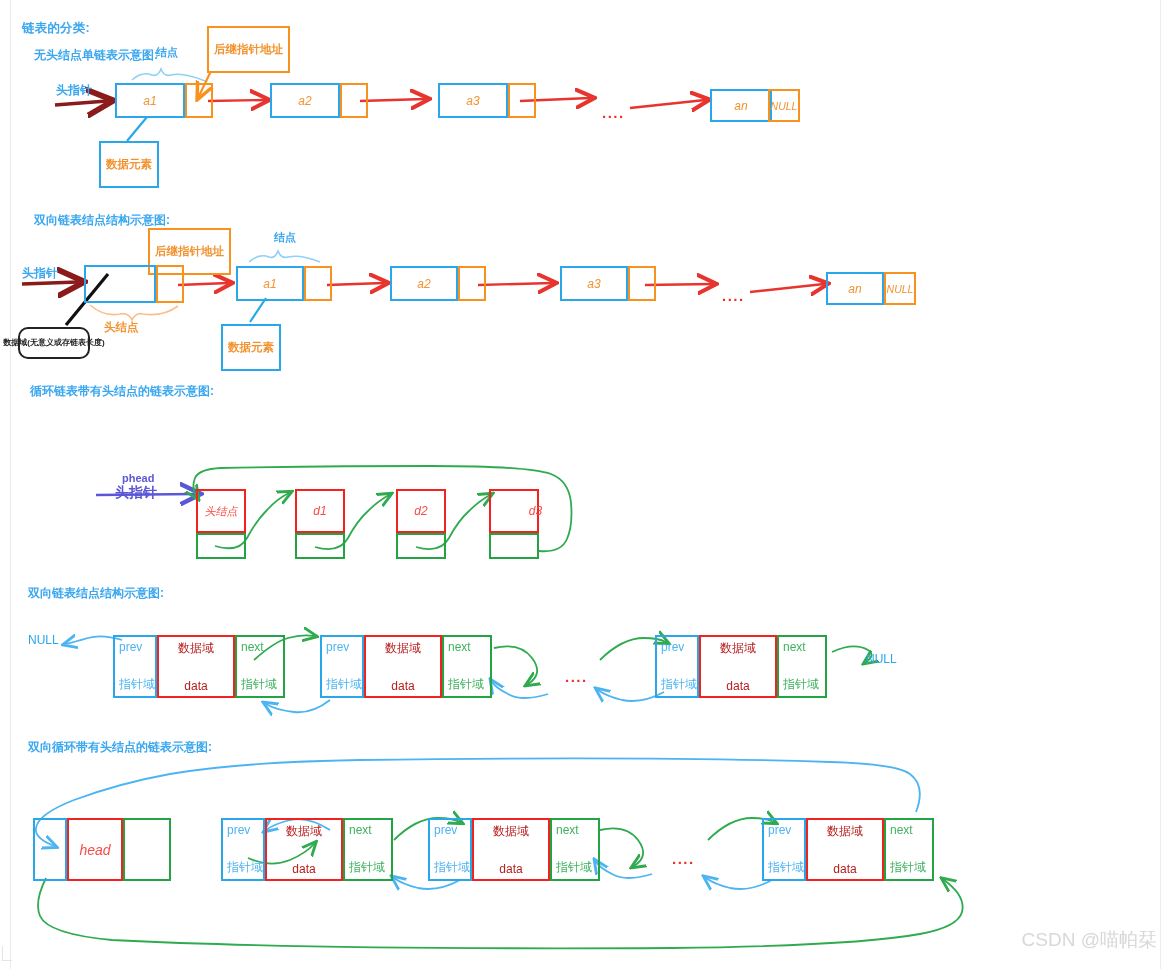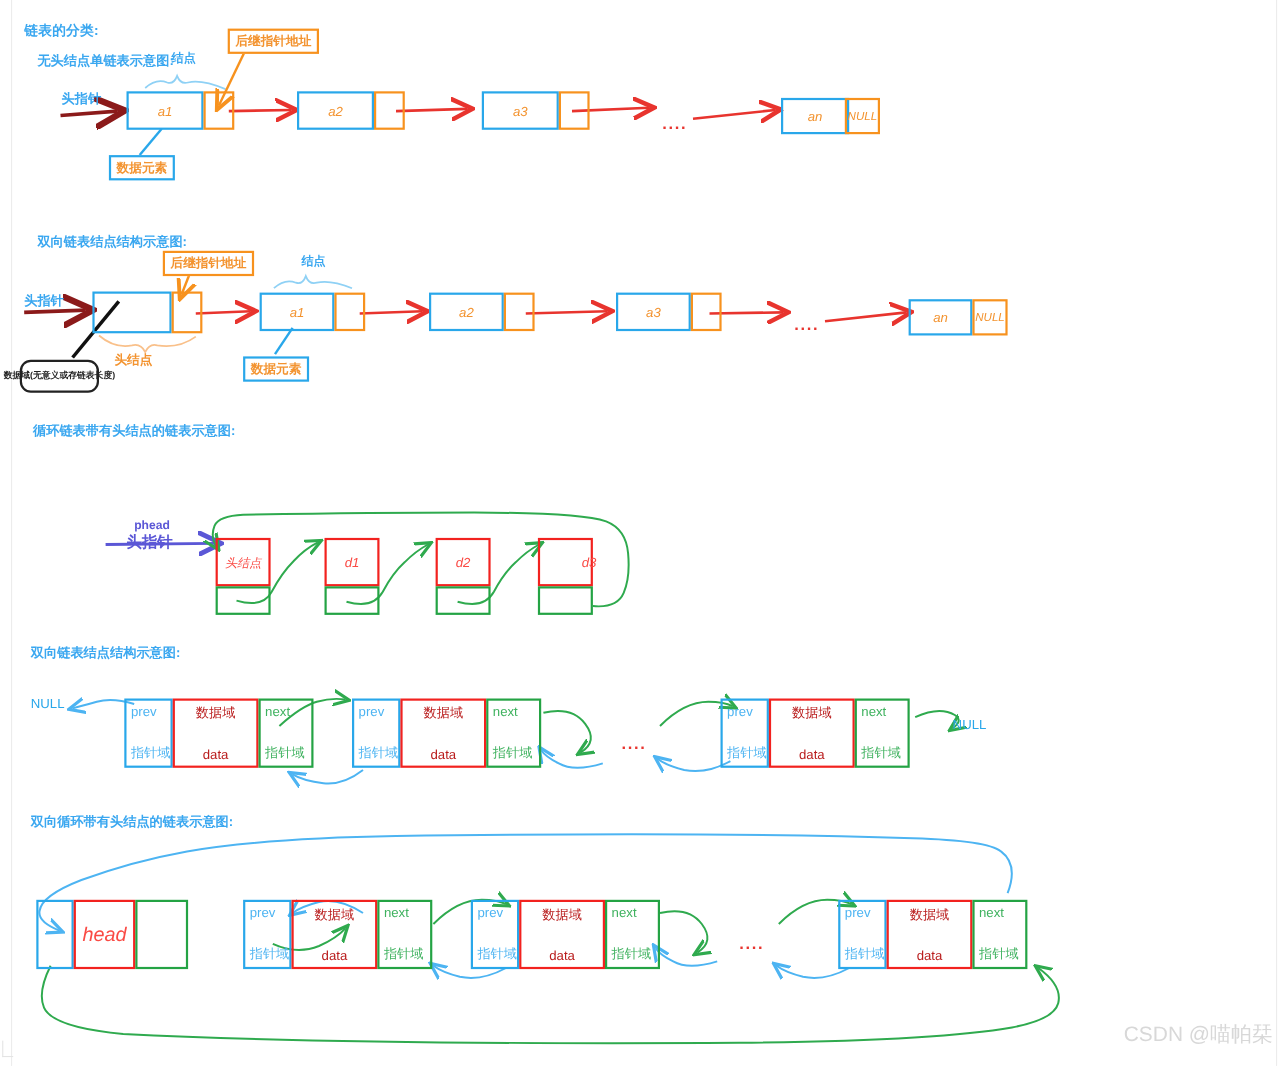--- a/index.html
+++ b/index.html
@@ -17,21 +17,21 @@
   
   .box{position:absolute;box-sizing:border-box;display:flex;align-items:center;justify-content:center;
        font-size:12px;white-space:nowrap;font-style:italic;}
   .b-blue{border:2.4px solid #29a7ea;color:#f3932f;}
   .b-orange{border:2.4px solid #f7921e;color:#f3932f;}
   .b-red{border:2.4px solid #f2221f;color:#fa4a44;}
   .b-green{border:2.4px solid #24a344;color:#2faa4e;}
 
   
   .callout{position:absolute;box-sizing:border-box;display:flex;align-items:center;justify-content:center;
-           font-size:11.5px;font-weight:700;white-space:nowrap;padding:2px 5px;background:#fff;}
+           font-size:11.5px;font-weight:700;white-space:nowrap;padding:14px 5px;background:#fff;}
   .c-orange{border:2px solid #f7921e;color:#f3932f;}
   .c-blue{border:2px solid #29a7ea;color:#f3932f;}
   .c-black{border:2px solid #222;color:#222;border-radius:10px;background:#fff;
            font-size:8px;line-height:10px;text-align:center;font-weight:700;}
 
   .ptxt{position:absolute;white-space:nowrap;font-size:12px;font-weight:700;}
   .t-blue{color:#3aa7f0;}
   .t-orange{color:#f3932f;}
   .t-purple{color:#5b57d6;}
   .t-cyan{color:#29a7ea;}
@@ -263,21 +263,21 @@
   </div>
   <div class="cell green" style="left:777px;top:635px;width:50px;height:63px;">
     <span>next</span>
     <span>指针域</span>
   </div>
 
   <div class="sub" style="left:28px;top:739px;">双向循环带有头结点的链表示意图:</div>
   <div class="dots" style="left:672px;top:850px;">....</div>
 
   <div class="box b-blue" style="left:33px;top:818px;width:34px;height:63px;"></div>
-  <div class="box b-red" style="left:67px;top:818px;width:56px;height:63px;font-size:18px;">head</div>
+  <div class="box b-red" style="left:67px;top:818px;width:56px;height:63px;font-size:14px;">head</div>
   <div class="box b-green" style="left:123px;top:818px;width:48px;height:63px;"></div>
 
   <div class="cell blue" style="left:221px;top:818px;width:44px;height:63px;">
     <span>prev</span>
     <span>指针域</span>
   </div>
   <div class="cell red" style="left:265px;top:818px;width:78px;height:63px;">
     <span>数据域</span>
     <span>data</span>
   </div>

